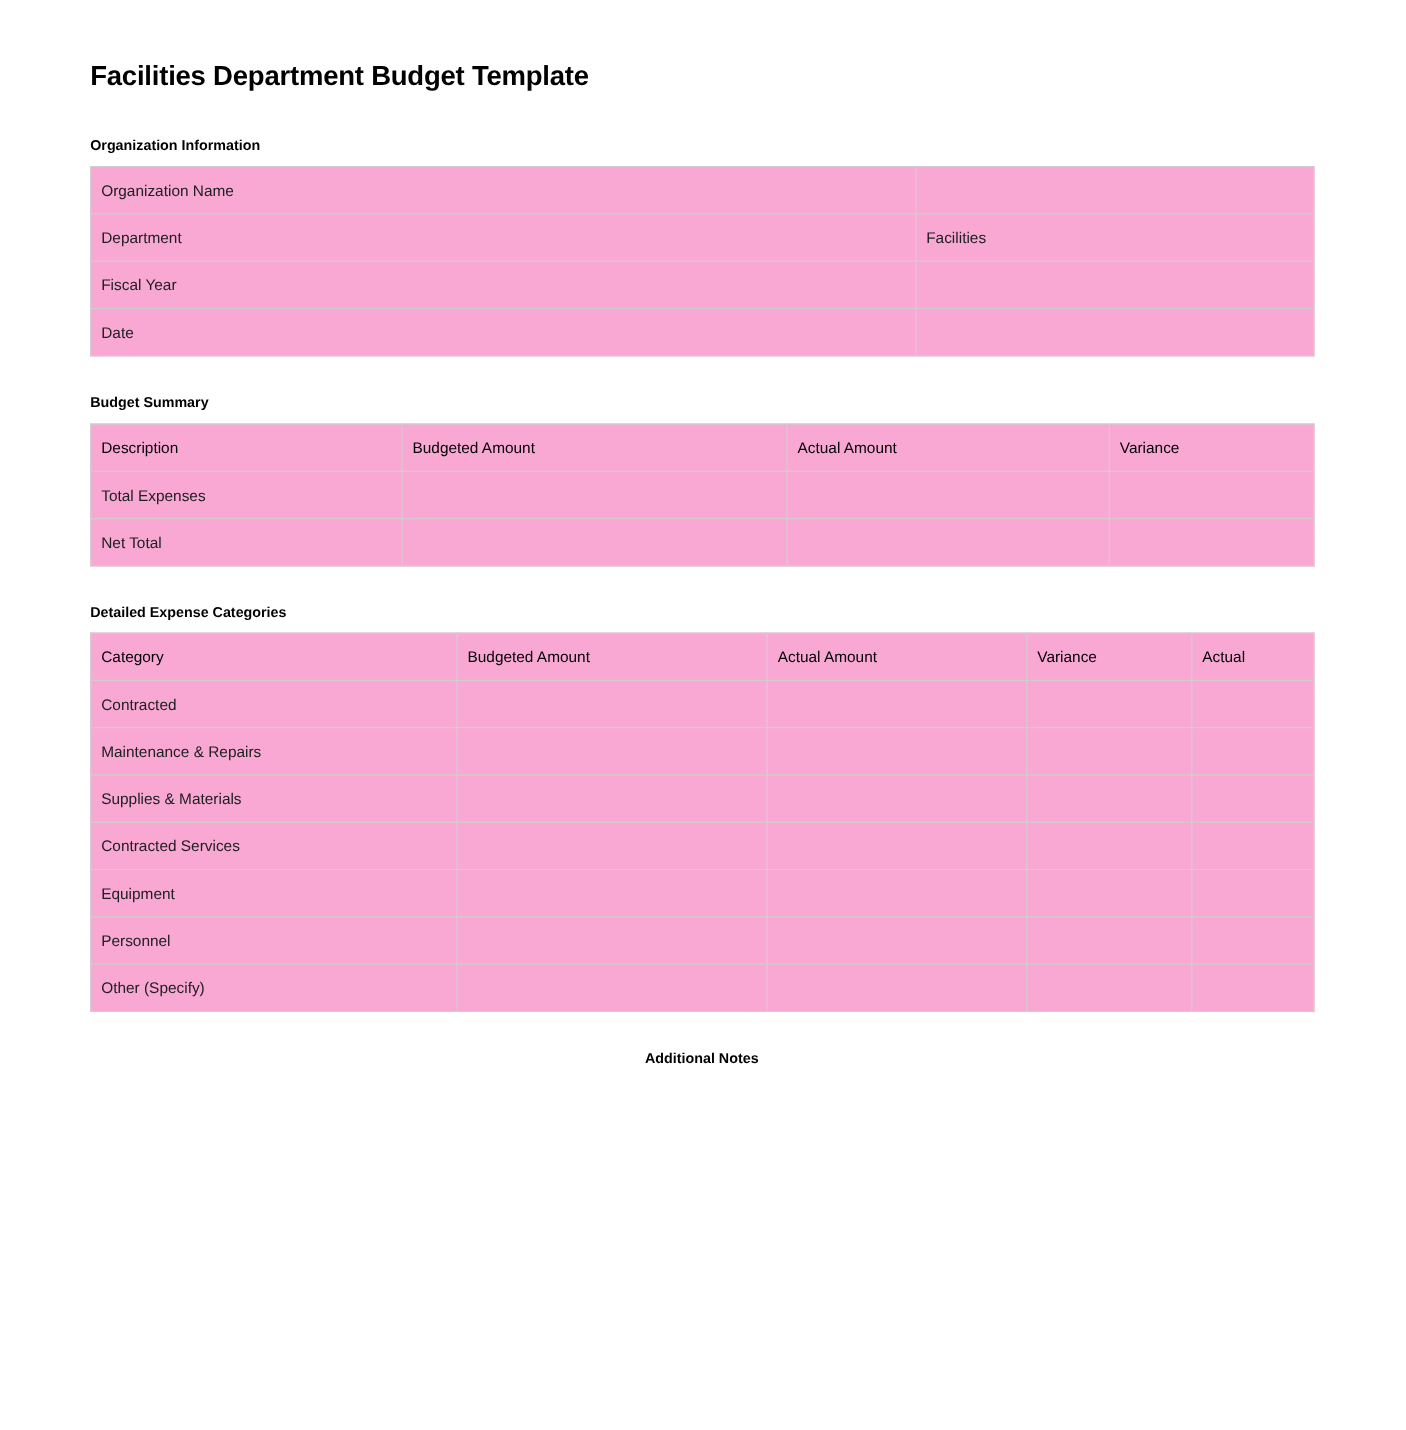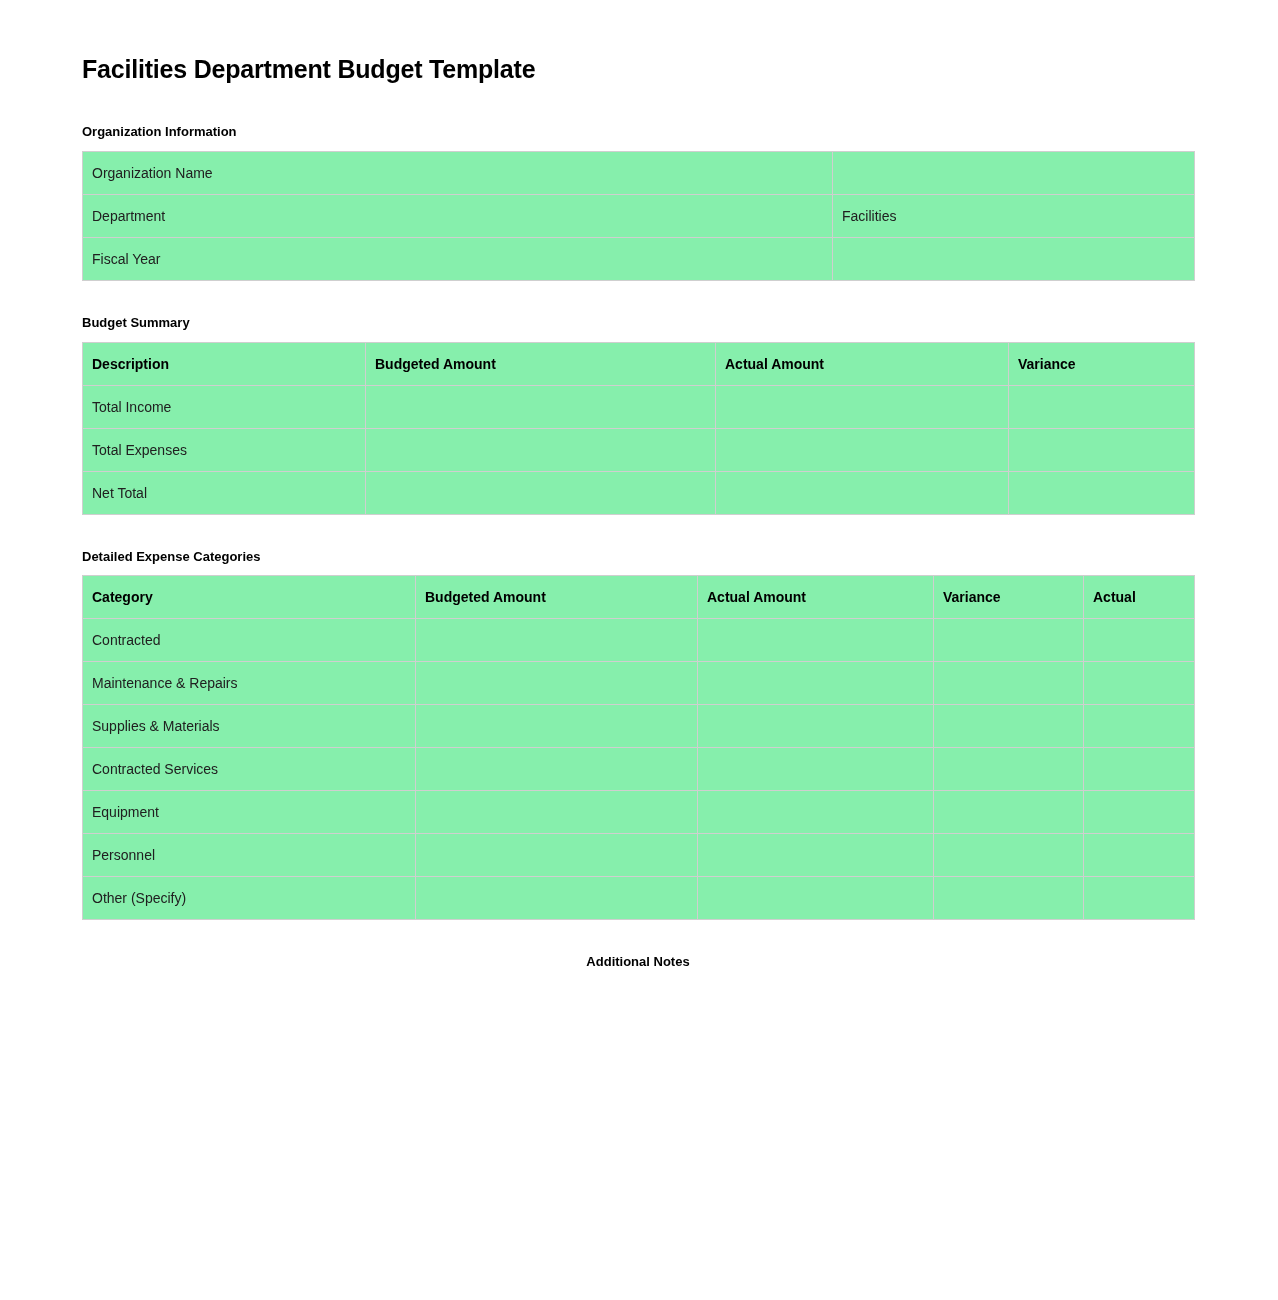--- a/index.html
+++ b/index.html
@@ -37,36 +37,36 @@
     margin-bottom: 34px;
   }
   .section.last {
     margin-bottom: 0;
     text-align: center;
   }
   table.grid {
     border-collapse: collapse;
     width: 1112px;
     table-layout: fixed;
-    background: #86efac;
+    background: #f9a8d4;
   }
   table.grid td, table.grid th {
     border: 1px solid #cfcfcf;
     padding: 0 9px;
     height: 42px;
     vertical-align: middle;
     font-size: 14px;
     font-weight: normal;
     text-align: left;
     color: #202020;
     overflow: hidden;
     white-space: nowrap;
   }
   table.grid th {
-    font-weight: bold;
+    font-weight: normal;
     color: #000000;
   }
   td.label-cell {
     font-weight: bold;
     color: #000000;
   }
   td.strong-row {
     font-weight: bold;
     color: #000000;
   }
@@ -108,20 +108,24 @@
           <td></td>
         </tr>
         <tr>
           <td class="label-cell">Department</td>
           <td>Facilities</td>
         </tr>
         <tr>
           <td class="label-cell">Fiscal Year</td>
           <td></td>
         </tr>
+        <tr>
+          <td class="label-cell">Date</td>
+          <td></td>
+        </tr>
       </tbody>
     </table>
   </div>
 
   <div class="section">
     <div class="section-heading">Budget Summary</div>
     <table class="grid t-summary">
       <colgroup>
           <col class="c1">
           <col class="c2">
@@ -130,26 +134,20 @@
         </colgroup>
       <thead>
         <tr>
           <th>Description</th>
           <th>Budgeted Amount</th>
           <th>Actual Amount</th>
           <th>Variance</th>
         </tr>
       </thead>
       <tbody>
-        <tr>
-          <td>Total Income</td>
-          <td></td>
-          <td></td>
-          <td></td>
-        </tr>
         <tr>
           <td>Total Expenses</td>
           <td></td>
           <td></td>
           <td></td>
         </tr>
         <tr>
           <td class="strong-row">Net Total</td>
           <td></td>
           <td></td>

